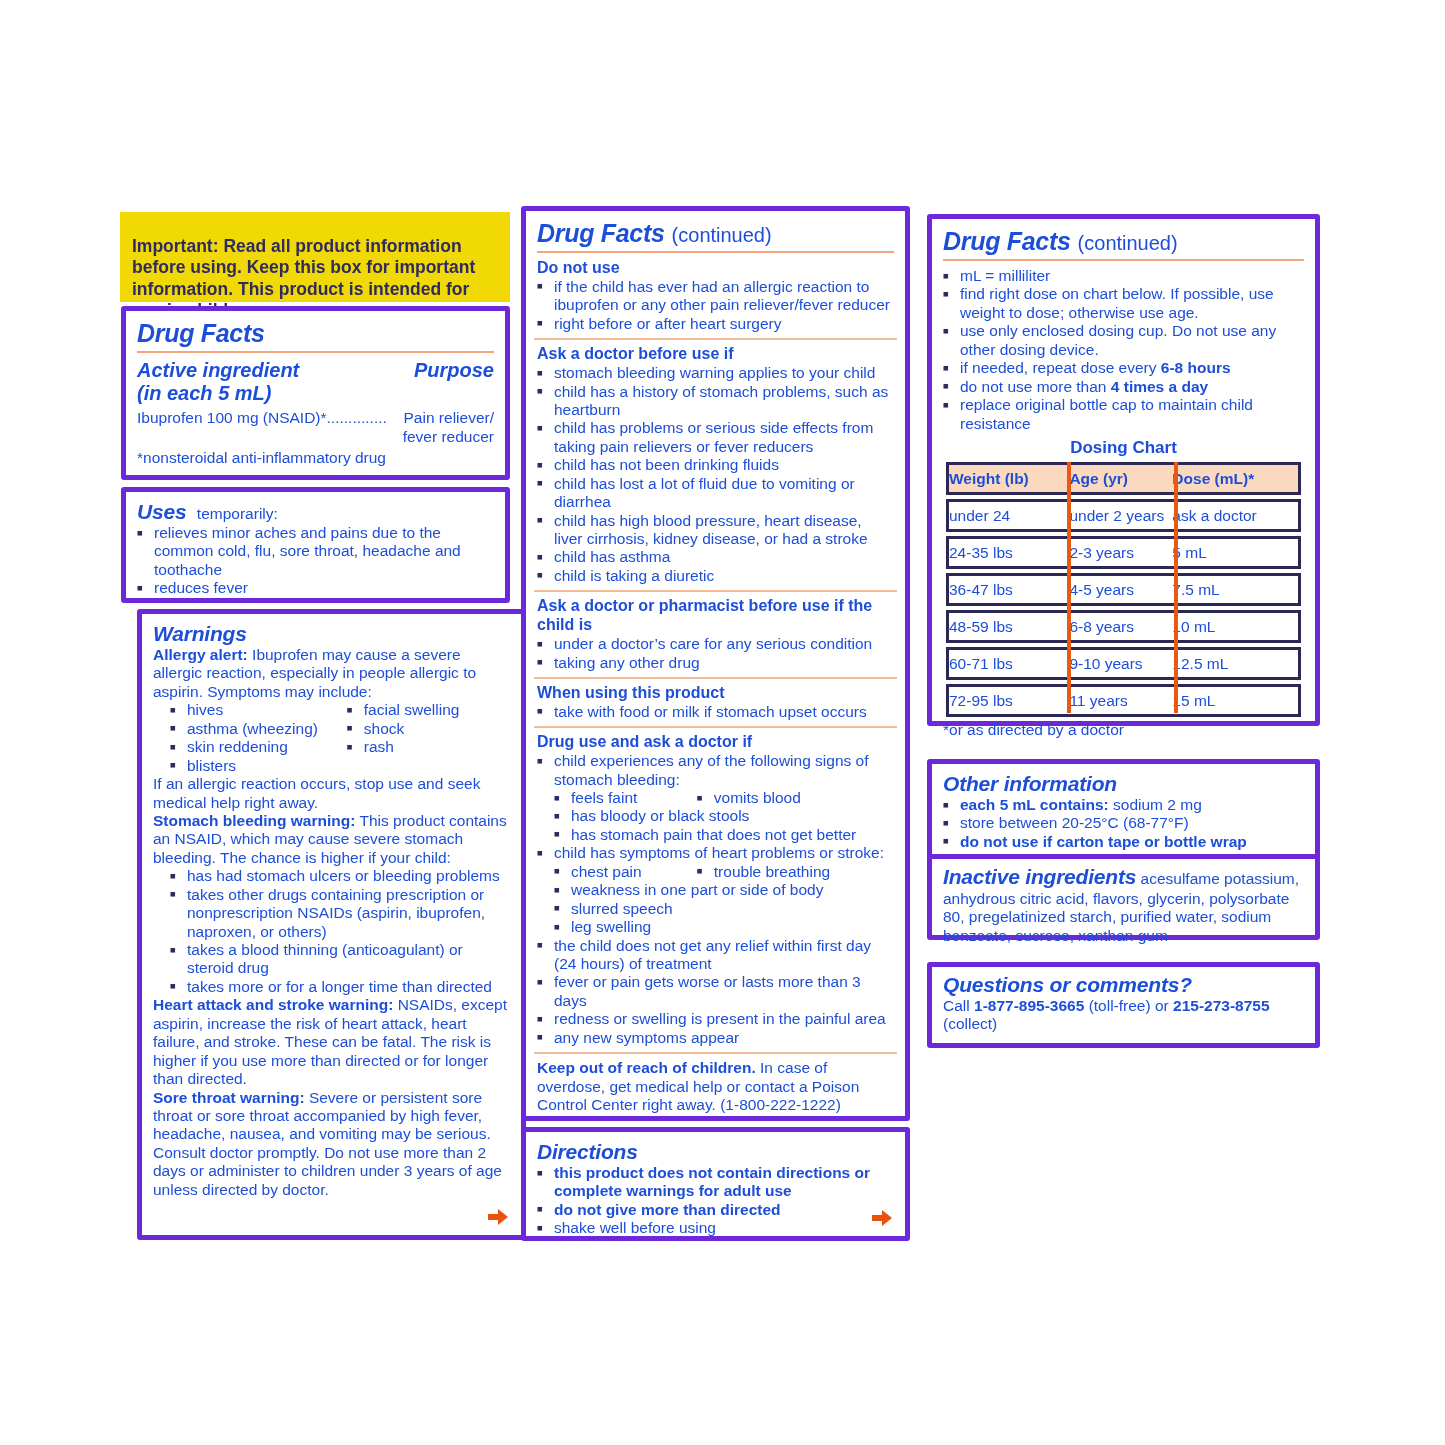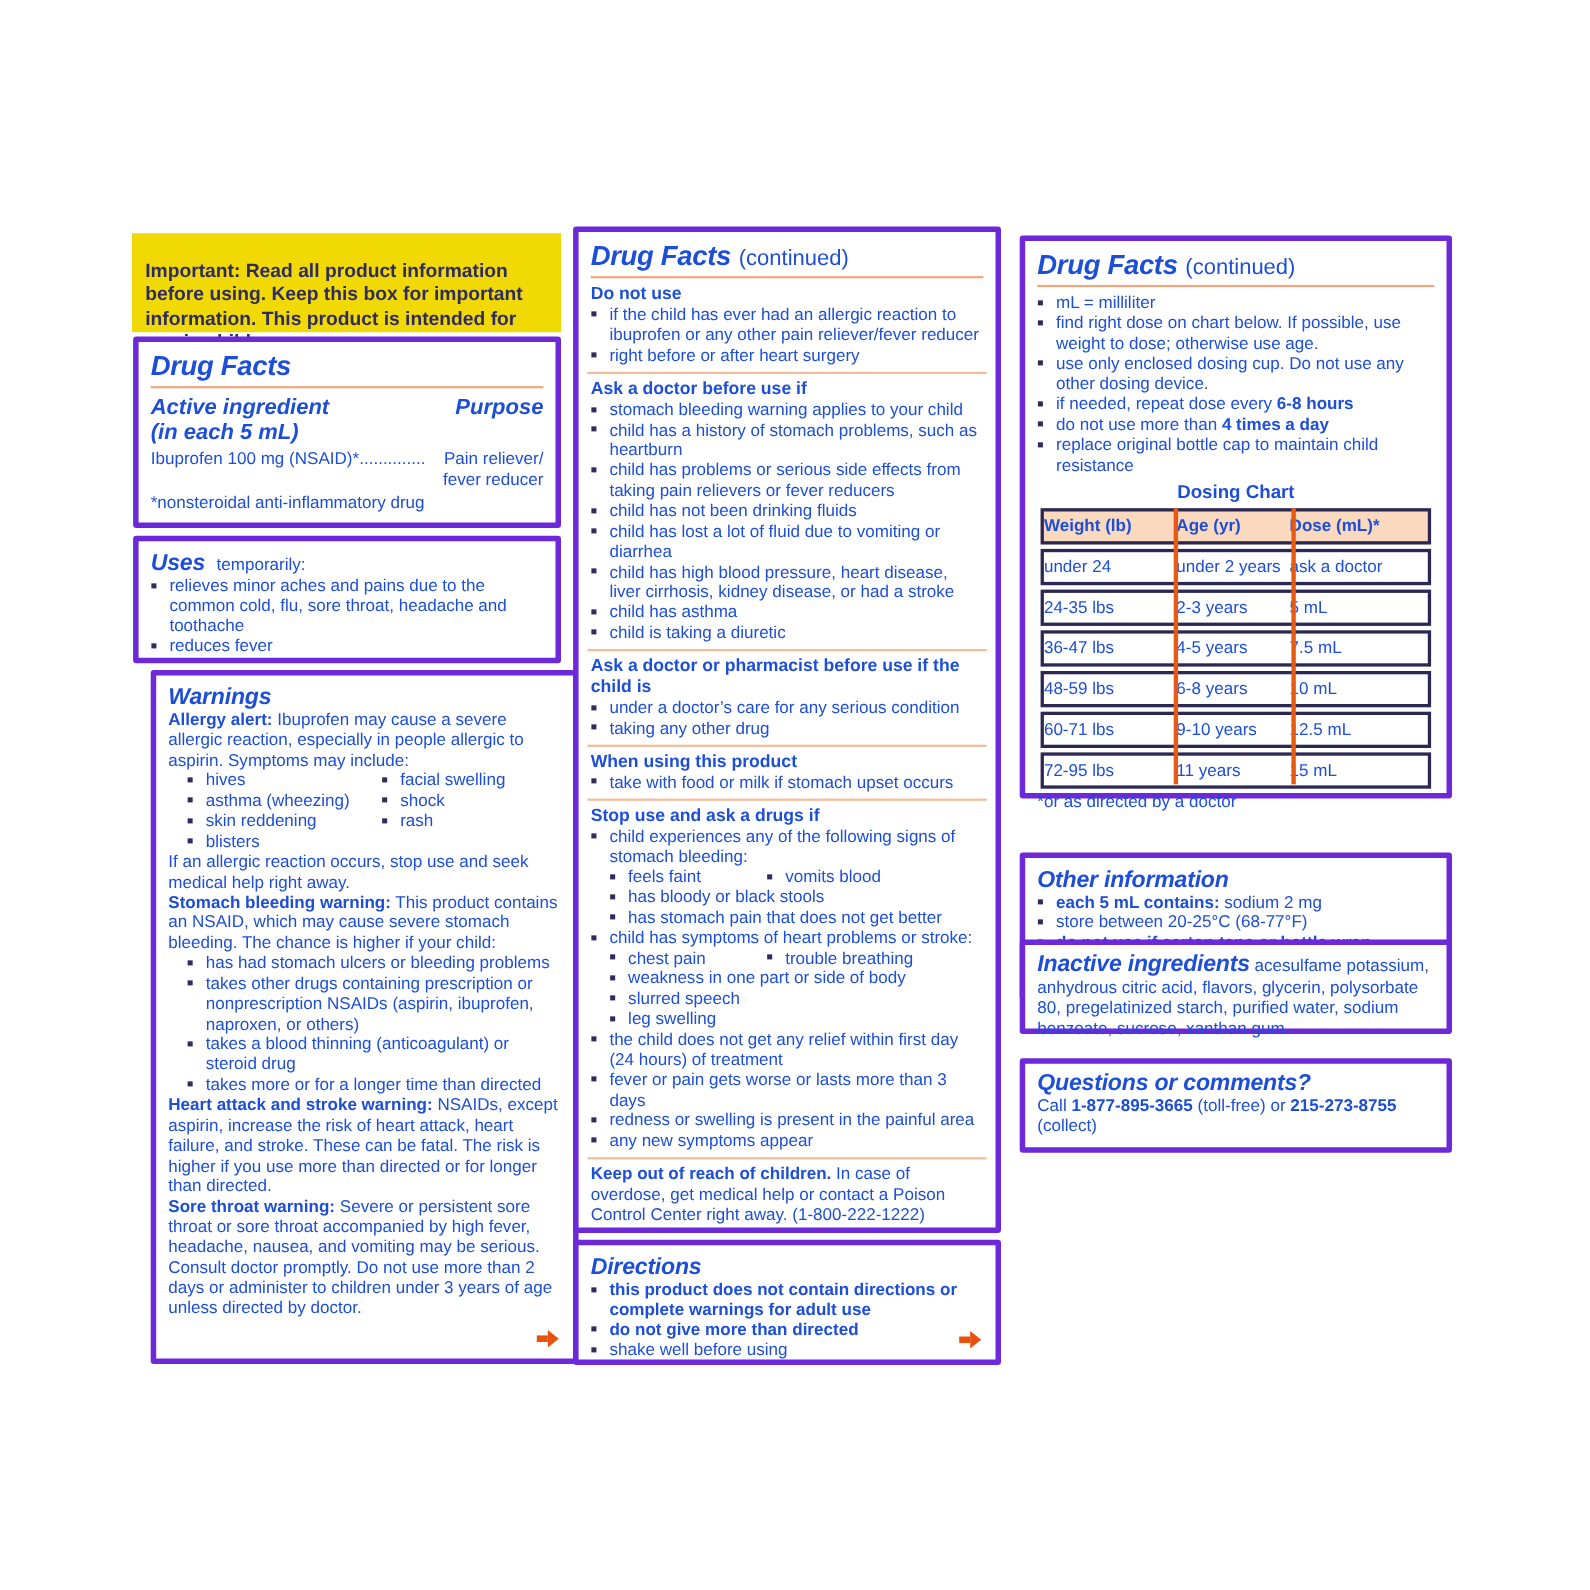--- a/index.html
+++ b/index.html
@@ -144,21 +144,21 @@
 
     <div class="subhead">Ask a doctor or pharmacist before use if the child is</div>
     <div class="bullet">under a doctor’s care for any serious condition</div>
     <div class="bullet">taking any other drug</div>
     <div class="secrule"></div>
 
     <div class="subhead">When using this product</div>
     <div class="bullet">take with food or milk if stomach upset occurs</div>
     <div class="secrule"></div>
 
-    <div class="subhead">Stop use and ask a drugs if</div>
+    <div class="subhead">Drug use and ask a doctor if</div>
     <div class="bullet">child experiences any of the following signs of stomach bleeding:</div>
     <div class="twocol narrow">
       <div class="bullet">feels faint</div>
       <div class="bullet">vomits blood</div>
     </div>
     <div class="bullet indent">has bloody or black stools</div>
     <div class="bullet indent">has stomach pain that does not get better</div>
     <div class="bullet">child has symptoms of heart problems or stroke:</div>
     <div class="twocol narrow">
       <div class="bullet">chest pain</div>
@@ -242,21 +242,21 @@
         <div class="dt-c1">72-95 lbs</div>
         <div class="dt-c2">11 years</div>
         <div class="dt-c3">15 mL</div>
       </div>
       <div class="vline v1"></div>
       <div class="vline v2"></div>
     </div>
     <div class="footnote">*or as directed by a doctor</div>
   </div>
 
-  <div class="box" style="left:927px;top:775px;width:393px;height:134px;">
+  <div class="box" style="left:927px;top:759px;width:393px;height:134px;">
     <div class="sec-title">Other information</div>
     <div class="bullet">
       <b>each 5 mL contains:</b><span> sodium 2 mg</span>
     </div>
     <div class="bullet">store between 20-25°C (68-77°F)</div>
     <div class="bullet bold">do not use if carton tape or bottle wrap imprinted with “SAFETY SEAL®” is broken or missing</div>
   </div>
 
   <div class="box" style="left:927px;top:854px;width:393px;height:86px;padding-top:6px;">
     <div class="body">

